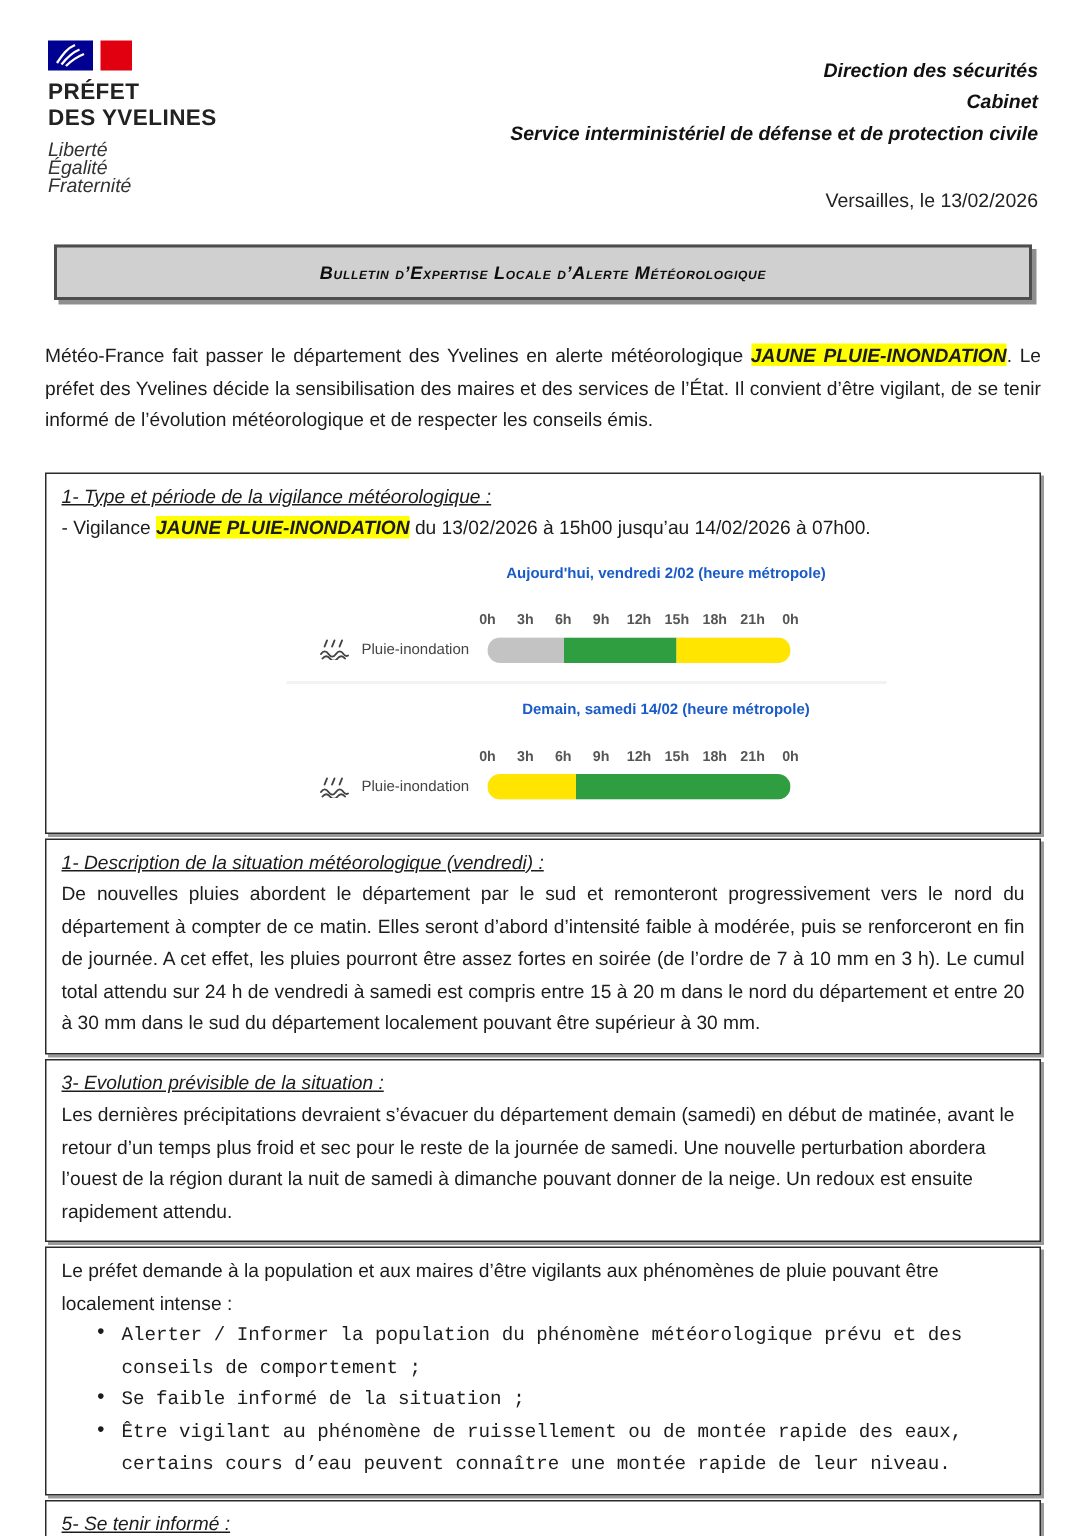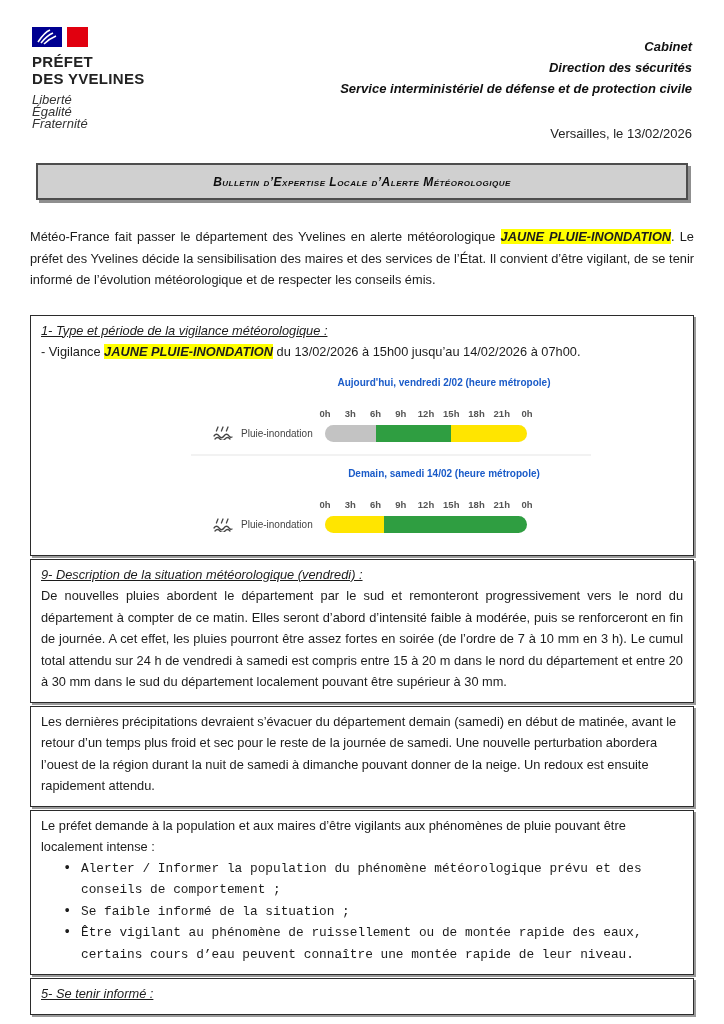--- a/index.html
+++ b/index.html
@@ -65,22 +65,22 @@
         <div>PRÉFET</div>
         <div>DES YVELINES</div>
       </div>
       <div class="logo-motto">
         <div>Liberté</div>
         <div>Égalité</div>
         <div>Fraternité</div>
       </div>
     </div>
     <div class="hdr-right">
+      <div>Direction des sécurités</div>
       <div>Cabinet</div>
-      <div>Direction des sécurités</div>
       <div>Service interministériel de défense et de protection civile</div>
     </div>
     <div class="dateline">Versailles, le 13/02/2026</div>
   </div>
 
   <div class="banner">
     <span class="banner-title">Bulletin d’Expertise Locale d’Alerte Météorologique</span>
   </div>
 
   <p class="intro"><span>Météo-France fait passer le département des Yvelines en alerte météorologique </span><span class="hl">JAUNE PLUIE-INONDATION</span><span>. Le préfet des Yvelines décide la sensibilisation des maires et des services de l’État. Il convient d’être vigilant, de se tenir informé de l’évolution météorologique et de respecter les conseils émis.</span></p>
@@ -155,25 +155,26 @@
           <div class="c-bar">
               <div style="left: 0%; width: 29.1667%; background: rgb(255, 229, 0);"></div>
               <div style="left: 29.1667%; width: 70.8333%; background: rgb(47, 158, 65);"></div>
             </div>
         </div>
       </div>
     </div>
   </div>
 
   <div class="box">
-    <div class="sec-h">9- Description de la situation météorologique (vendredi) :</div>
+    <div class="sec-h">1- Description de la situation météorologique (vendredi) :</div>
     <div class="just">De nouvelles pluies abordent le département par le sud et remonteront progressivement vers le nord du département à compter de ce matin. Elles seront d’abord d’intensité faible à modérée, puis se renforceront en fin de journée. A cet effet, les pluies pourront être assez fortes en soirée (de l’ordre de 7 à 10 mm en 3 h). Le cumul total attendu sur 24 h de vendredi à samedi est compris entre 15 à 20 m dans le nord du département et entre 20 à 30 mm dans le sud du département localement pouvant être supérieur à 30 mm.</div>
   </div>
 
   <div class="box">
+    <div class="sec-h">3- Evolution prévisible de la situation :</div>
     <div>Les dernières précipitations devraient s’évacuer du département demain (samedi) en début de matinée, avant le retour d’un temps plus froid et sec pour le reste de la journée de samedi. Une nouvelle perturbation abordera l’ouest de la région durant la nuit de samedi à dimanche pouvant donner de la neige.  Un redoux est ensuite rapidement attendu.</div>
   </div>
 
   <div class="box">
     <div>Le préfet demande à la population et aux maires d’être vigilants aux phénomènes de pluie pouvant être localement intense :</div>
     <ul class="dots">
       <li>Alerter / Informer la population du phénomène météorologique prévu et des conseils de comportement ;</li>
       <li>Se faible informé de la situation ;</li>
       <li>Être vigilant au phénomène de ruissellement ou de montée rapide des eaux, certains cours d’eau peuvent connaître une montée rapide de leur niveau.</li>
     </ul>

